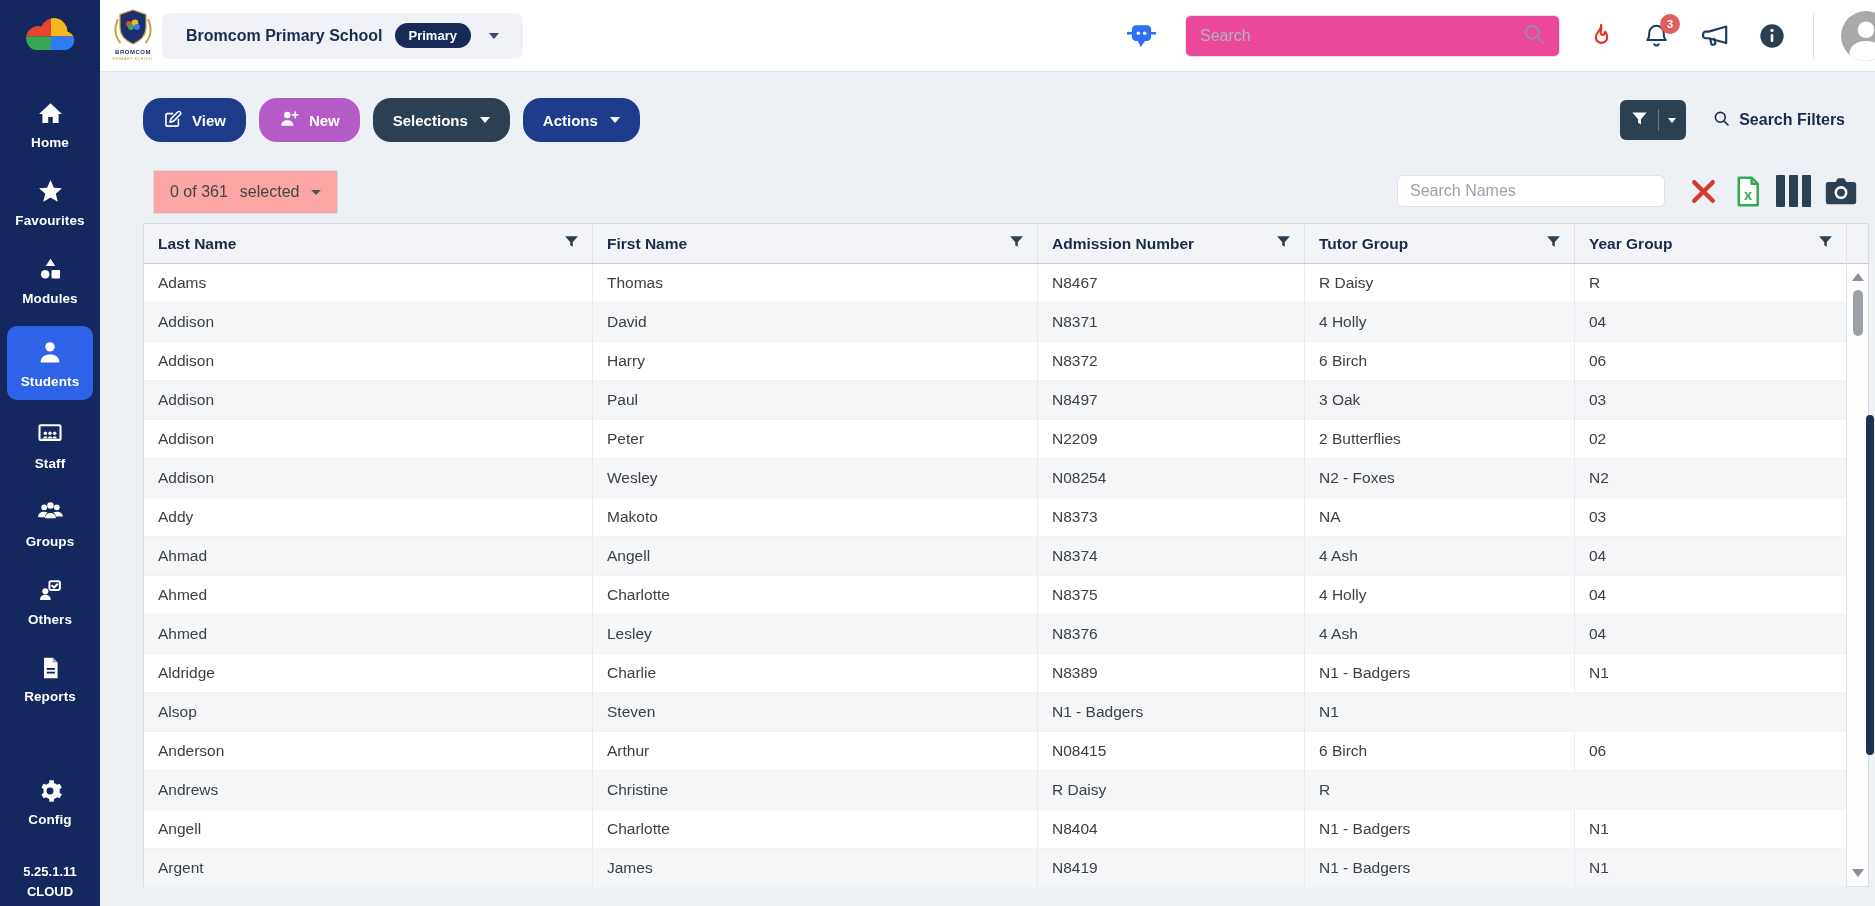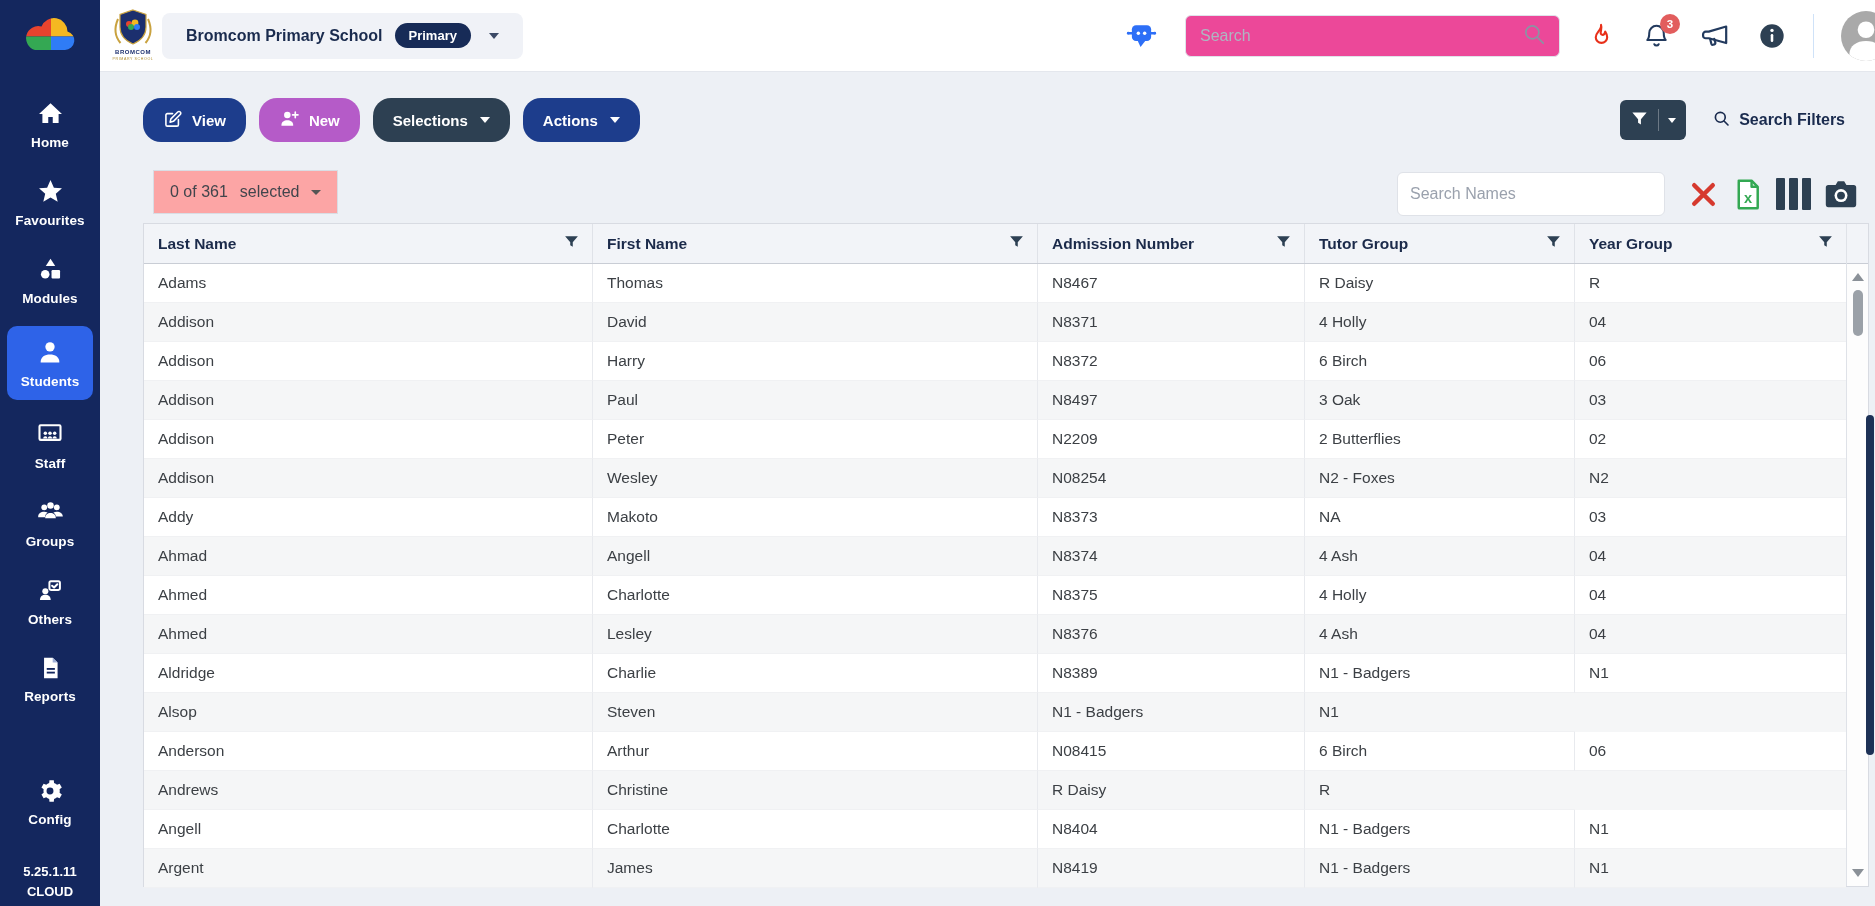--- a/index.html
+++ b/index.html
@@ -46,21 +46,21 @@
   .filter-split { background:#2d4052; border-radius:6px; height:40px; display:flex; align-items:center; padding:0 10px; cursor:pointer; }
   .filter-split .sep { width:1px; height:22px; background:rgba(255,255,255,.3); margin:0 9px; }
   .filter-split .caret { color:#fff; border-top-width:5px; border-left-width:4.5px; border-right-width:4.5px; }
   .search-filters { display:flex; align-items:center; gap:8px; font-size:16px; font-weight:700; color:#1a2b4e; cursor:pointer; }
 
   .controls-row { position:absolute; left:43px; right:15px; top:98px; height:44px; }
   .selection-box { position:absolute; left:10px; top:0; height:44px; background:#fca5a5; border:1px solid #d9dde4; border-radius:0; display:flex; align-items:center; padding:0 16px; gap:12px; font-size:16px; color:#41454c; cursor:pointer; }
   .selection-box .sel-count { color:#41454c; }
   .selection-box .caret { color:#555; border-top-width:5px; }
   .controls-right { position:absolute; right:0; top:2px; display:flex; align-items:center; gap:11px; }
-  .search-names { width:268px; height:44px; background:#fff; border:1px solid #dfe2e8; border-radius:6px; padding:0 12px; font-size:16px; color:#333; outline:none; font-family:"Liberation Sans",sans-serif; margin-right:12px; }
+  .search-names { width:268px; height:32px; background:#fff; border:1px solid #dfe2e8; border-radius:6px; padding:0 12px; font-size:16px; color:#333; outline:none; font-family:"Liberation Sans",sans-serif; margin-right:12px; }
   .search-names::placeholder { color:#9aa1ad; }
   .icon-btn { display:flex; align-items:center; justify-content:center; cursor:pointer; }
   .cols-icon { display:flex; gap:4px; }
   .cols-icon span { width:9px; height:32px; background:#2d4052; border-radius:1px; }
 
   
   .table-wrap { position:absolute; left:43px; top:151px; width:1726px; height:664px; background:#fff; border:1px solid #d8dbe2; display:flex; }
   .t-main { flex:1; min-width:0; }
   .t-header { display:grid; grid-template-columns:449px 445px 267px 270px 1fr; background:#f2f4f8; border-bottom:1px solid #c9cdd5; height:40px; }
   .th { display:flex; align-items:center; justify-content:space-between; padding:0 12px 0 14px; font-size:15.5px; font-weight:700; color:#1b2a4a; border-right:1px solid #dfe2e8; cursor:pointer; }

